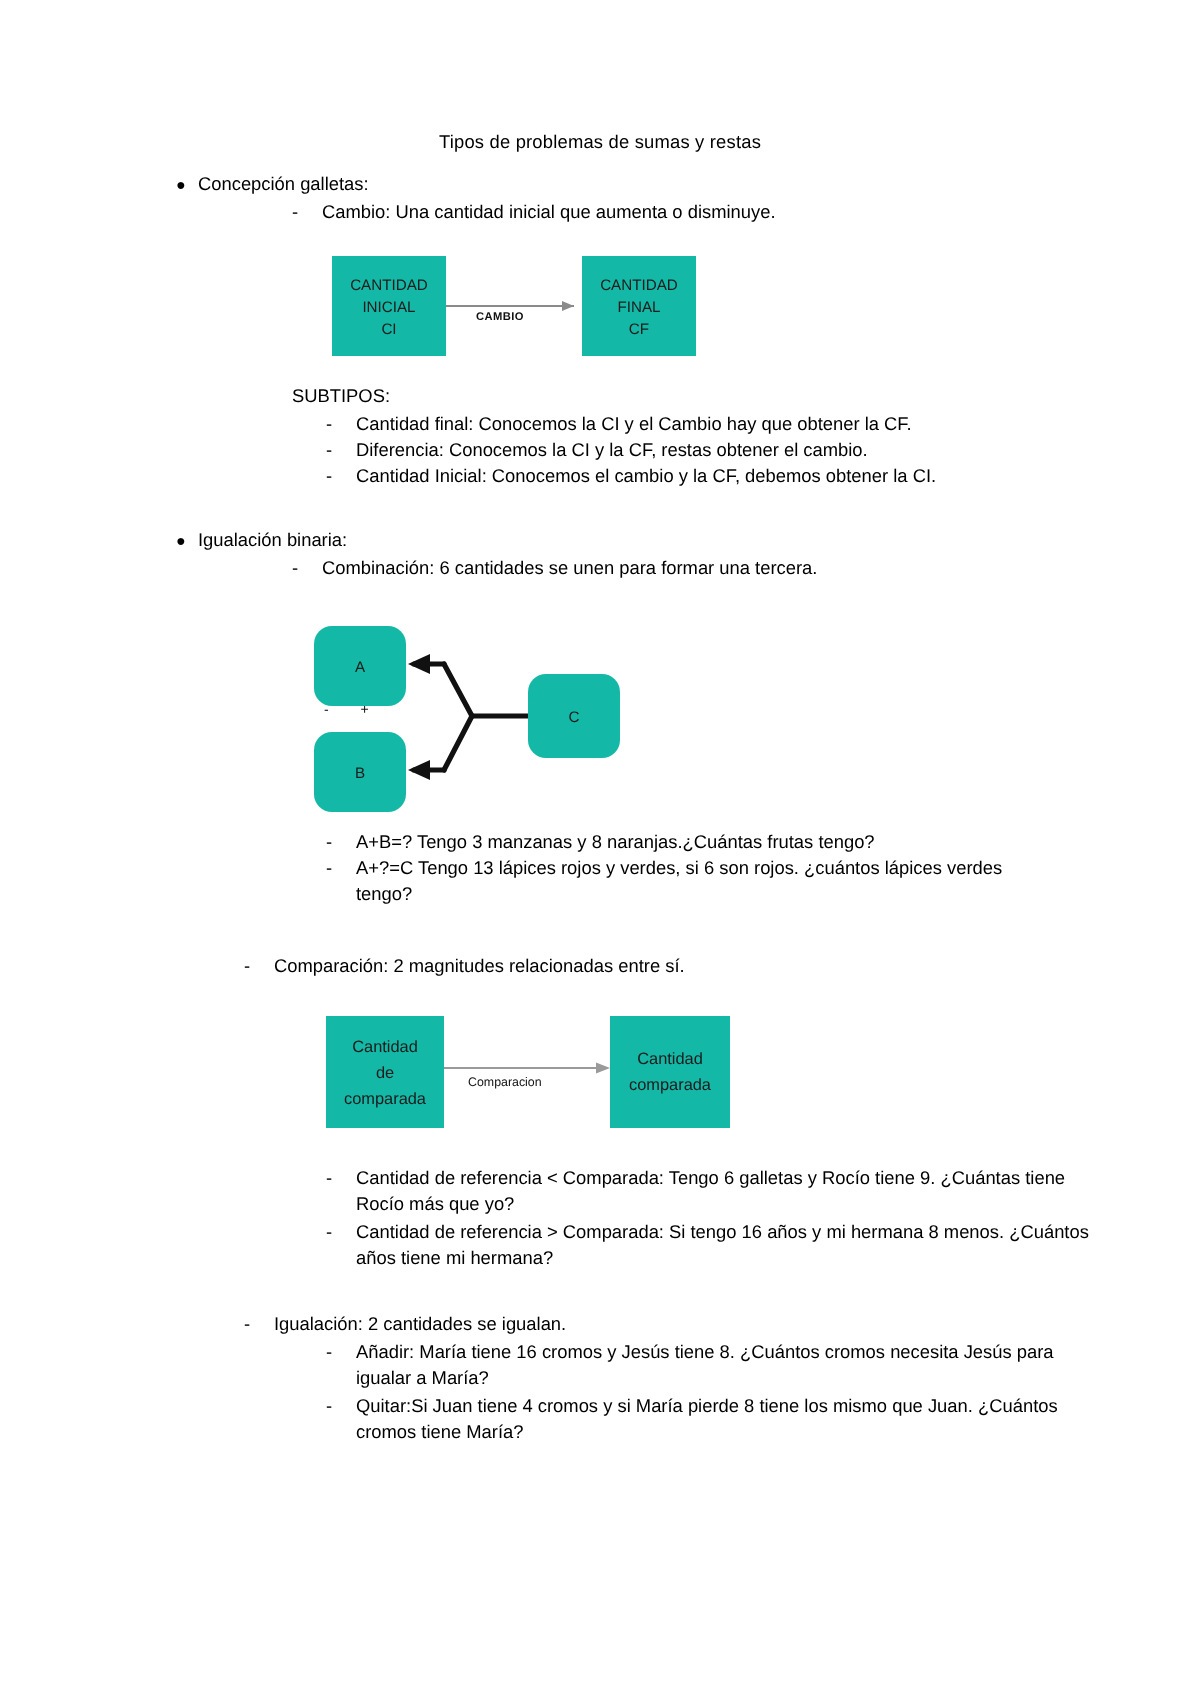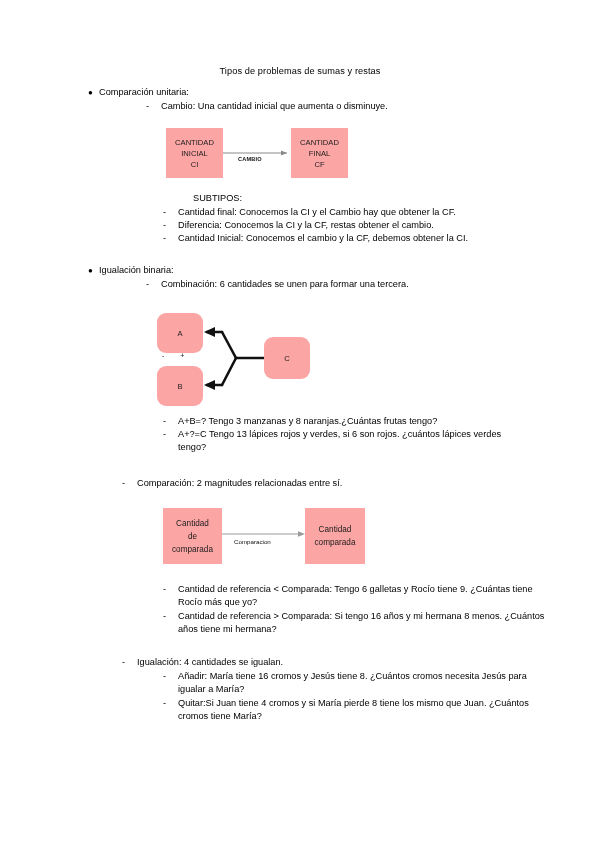--- a/index.html
+++ b/index.html
@@ -51,21 +51,21 @@
     font-size: 9.2px;
     line-height: 13.2px;
   }
   .txt {
     flex: 1 1 auto;
   }
 
   
   .tealbox {
     position: absolute;
-    background: #fca5a5;
+    background: #14b8a6;
     display: flex;
     align-items: center;
     justify-content: center;
     text-align: center;
     color: #1b1b1b;
     font-size: 7.6px;
     line-height: 11px;
   }
   .tealbox.sq { border-radius: 0; }
   .tealbox.rnd { border-radius: 9px; }
@@ -98,21 +98,21 @@
 </style>
 </head>
 <body>
 
 <div class="page">
 
   <div class="doc-title">Tipos de problemas de sumas y restas</div>
 
   <div class="bullet-row" style="left:88px; top:86px; width:460px;">
     <span class="bullet-dot">●</span>
-    <span class="txt">Comparación unitaria:</span>
+    <span class="txt">Concepción galletas:</span>
   </div>
 
   <div class="bullet-row" style="left:146px; top:100px; width:400px;">
     <span class="dash-mark">-</span>
     <span class="txt">Cambio: Una cantidad inicial que aumenta o disminuye.</span>
   </div>
 
   <div class="tealbox sq" style="left:166px; top:128px; width:57px; height:50px;">
     <div>
       <div>CANTIDAD</div>
@@ -129,21 +129,21 @@
   <div class="arrow-label" style="left:238px; top:156px;">CAMBIO</div>
 
   <div class="tealbox sq" style="left:291px; top:128px; width:57px; height:50px;">
     <div>
       <div>CANTIDAD</div>
       <div>FINAL</div>
       <div>CF</div>
     </div>
   </div>
 
-  <div class="bullet-row" style="left:146px; top:192px; width:400px;margin-left:47px;">
+  <div class="bullet-row" style="left:146px; top:192px; width:400px;">
     <span class="txt">SUBTIPOS:</span>
   </div>
 
   <div class="bullet-row" style="left:163px; top:206px; width:385px;">
     <span class="dash-mark">-</span>
     <span class="txt">Cantidad final: Conocemos la CI y el Cambio hay que obtener la CF.</span>
   </div>
   <div class="bullet-row" style="left:163px; top:219px; width:385px;">
     <span class="dash-mark">-</span>
     <span class="txt">Diferencia: Conocemos la CI y la CF, restas obtener el cambio.</span>
@@ -230,21 +230,21 @@
     <span class="dash-mark">-</span>
     <span class="txt">Cantidad de referencia &lt; Comparada: Tengo 6  galletas y Rocío tiene 9. ¿Cuántas tiene Rocío más que yo?</span>
   </div>
   <div class="bullet-row" style="left:163px; top:610px; width:385px;">
     <span class="dash-mark">-</span>
     <span class="txt">Cantidad de referencia &gt; Comparada: Si tengo 16 años y mi hermana 8 menos. ¿Cuántos años tiene mi hermana?</span>
   </div>
 
   <div class="bullet-row" style="left:122px; top:656px; width:400px;">
     <span class="dash-mark">-</span>
-    <span class="txt">Igualación: 4 cantidades se igualan.</span>
+    <span class="txt">Igualación: 2 cantidades se igualan.</span>
   </div>
 
   <div class="bullet-row" style="left:163px; top:670px; width:370px;">
     <span class="dash-mark">-</span>
     <span class="txt">Añadir: María tiene 16 cromos y Jesús tiene 8. ¿Cuántos cromos necesita Jesús para igualar a María?</span>
   </div>
   <div class="bullet-row" style="left:163px; top:697px; width:385px;">
     <span class="dash-mark">-</span>
     <span class="txt">Quitar:Si Juan tiene 4 cromos y si María pierde 8 tiene los mismo que Juan. ¿Cuántos cromos tiene María?</span>
   </div>

